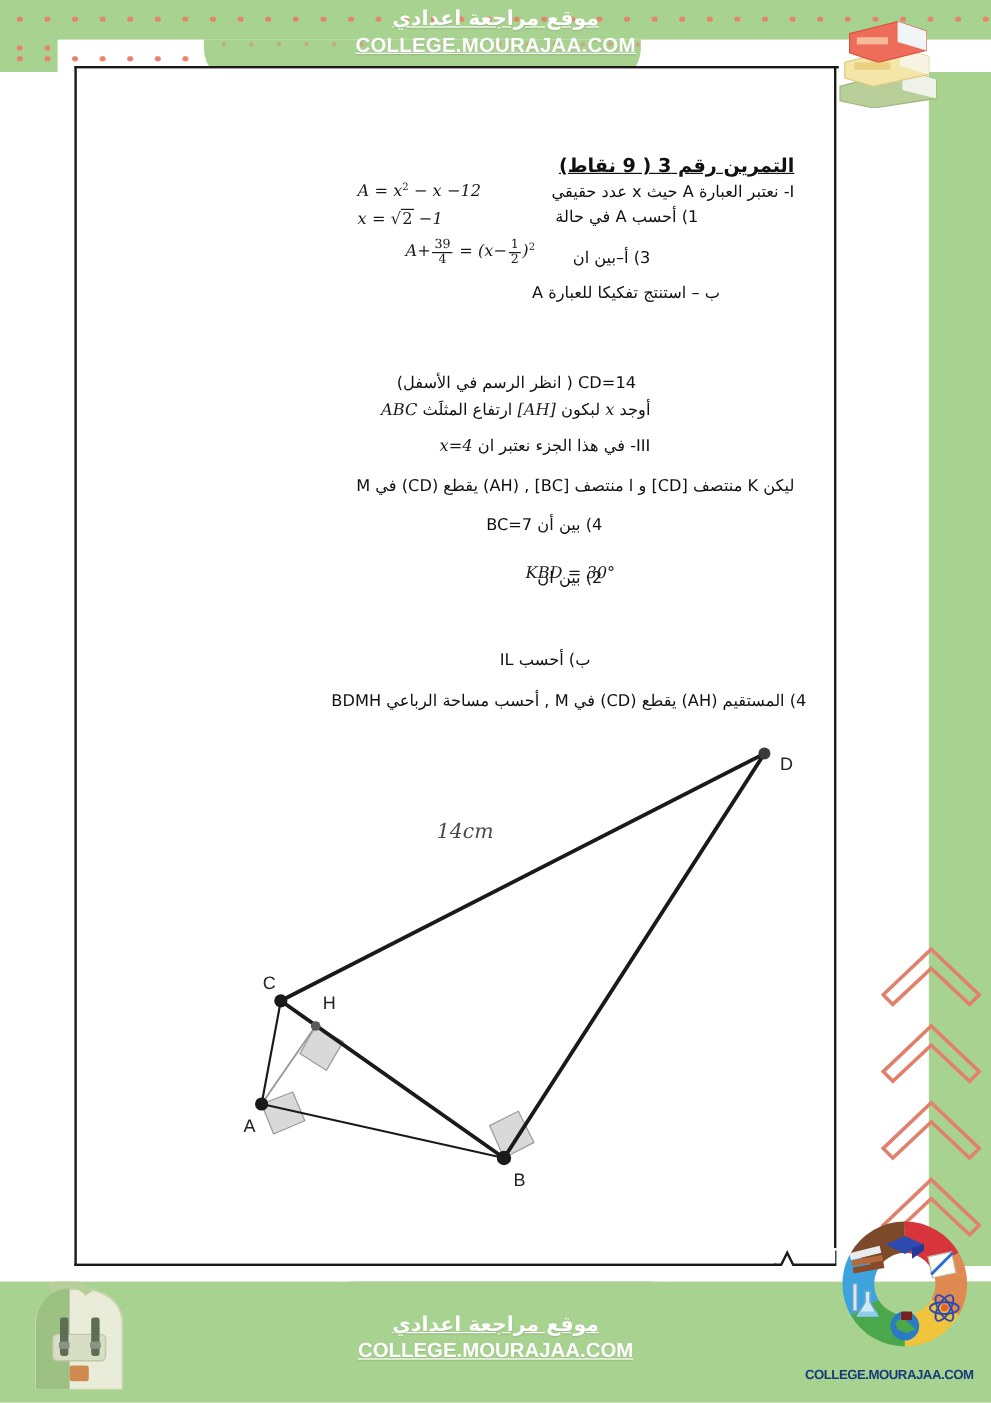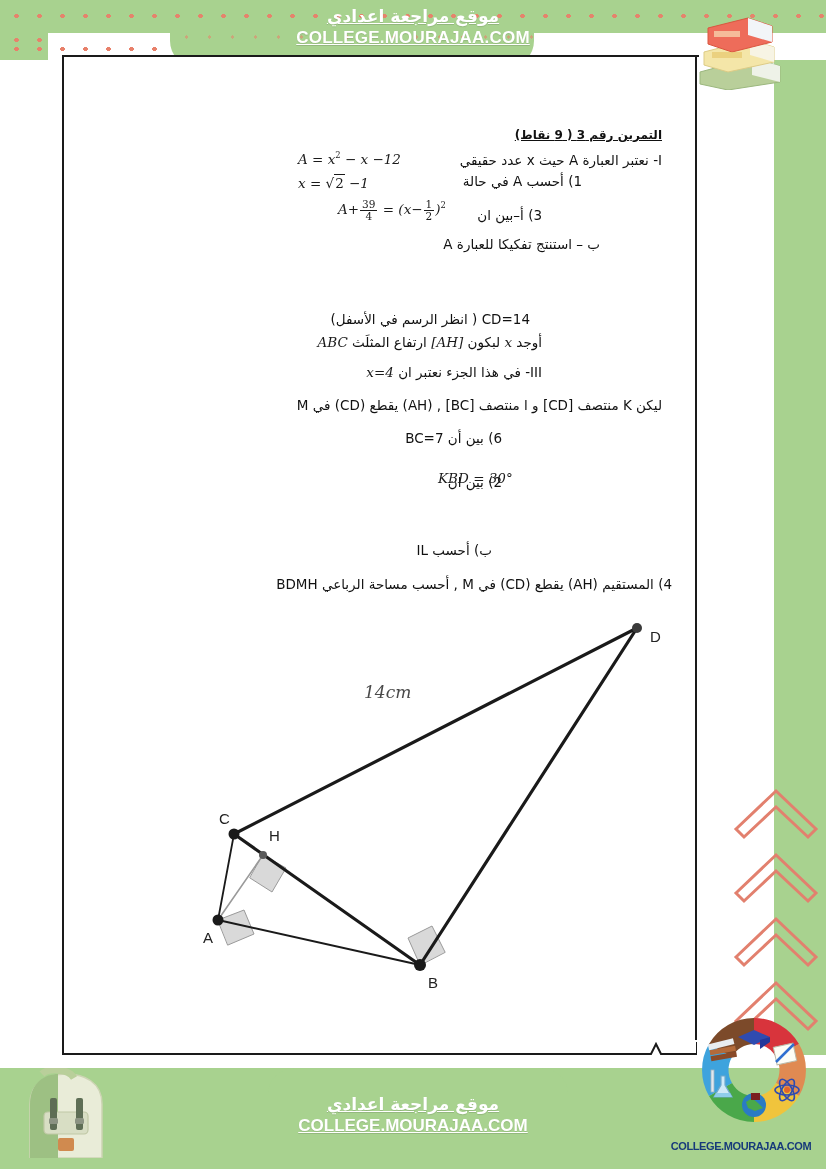--- a/index.html
+++ b/index.html
@@ -84,21 +84,21 @@
     position:absolute;left:645px;top:1040px;width:52px;height:16px;
   }
 
   
   .paper{
     position:absolute;left:70px;top:60px;width:620px;height:990px;
     direction:rtl;
   }
   .ex-title{
     position:absolute;right:28px;top:68px;
-    font-size:12px;font-weight:700;color:#111;
+    font-size:16px;font-weight:700;color:#111;
     text-decoration:underline;direction:rtl;white-space:nowrap;
   }
   .ln{
     position:absolute;direction:rtl;color:#111;font-size:13.5px;
     white-space:nowrap;line-height:1.25;
   }
   .mth{
     font-family:"DejaVu Serif","Liberation Serif",serif;
     font-style:italic;color:#1a1a1a;direction:ltr;display:inline-block;
   }
@@ -223,21 +223,21 @@
   <div class="ln" style="right:160px;top:251px;">CD=14  ( انظر الرسم في الأسفل)</div>
   <div class="ln" style="right:148px;top:274px;">
     أوجد <span class="mth"><i>x</i></span> لبكون <span class="mth">[<i>AH</i>]</span> ارتفاع المثلَث <span class="mth"><i>ABC</i></span>
   </div>
 
   <div class="ln" style="right:148px;top:304px;">
     III- في هذا الجزء نعتبر ان <span class="mth"><i>x</i>=4</span>
   </div>
 
   <div class="ln" style="right:28px;top:337px;text-align:right;">ليكن K منتصف [CD] و ا منتصف [BC] , (AH) يقطع (CD) في M</div>
-  <div class="ln" style="right:188px;top:370px;">6)  بين أن BC=7</div>
+  <div class="ln" style="right:188px;top:370px;">4)  بين أن BC=7</div>
 
   <div class="ln" style="right:188px;top:414px;">
     <span>2)  بين ان</span>
   </div>
   <div class="ln" style="left:368px;top:410px;text-align:right;">
     <span class="mth"><i>KBD</i> = 30°</span>
   </div>
 
   <div class="ln" style="right:198px;top:482px;">ب) أحسب IL</div>
   <div class="ln" style="right:18px;top:516px;">4) المستقيم (AH) يقطع (CD) في M , أحسب مساحة الرباعي BDMH</div>

